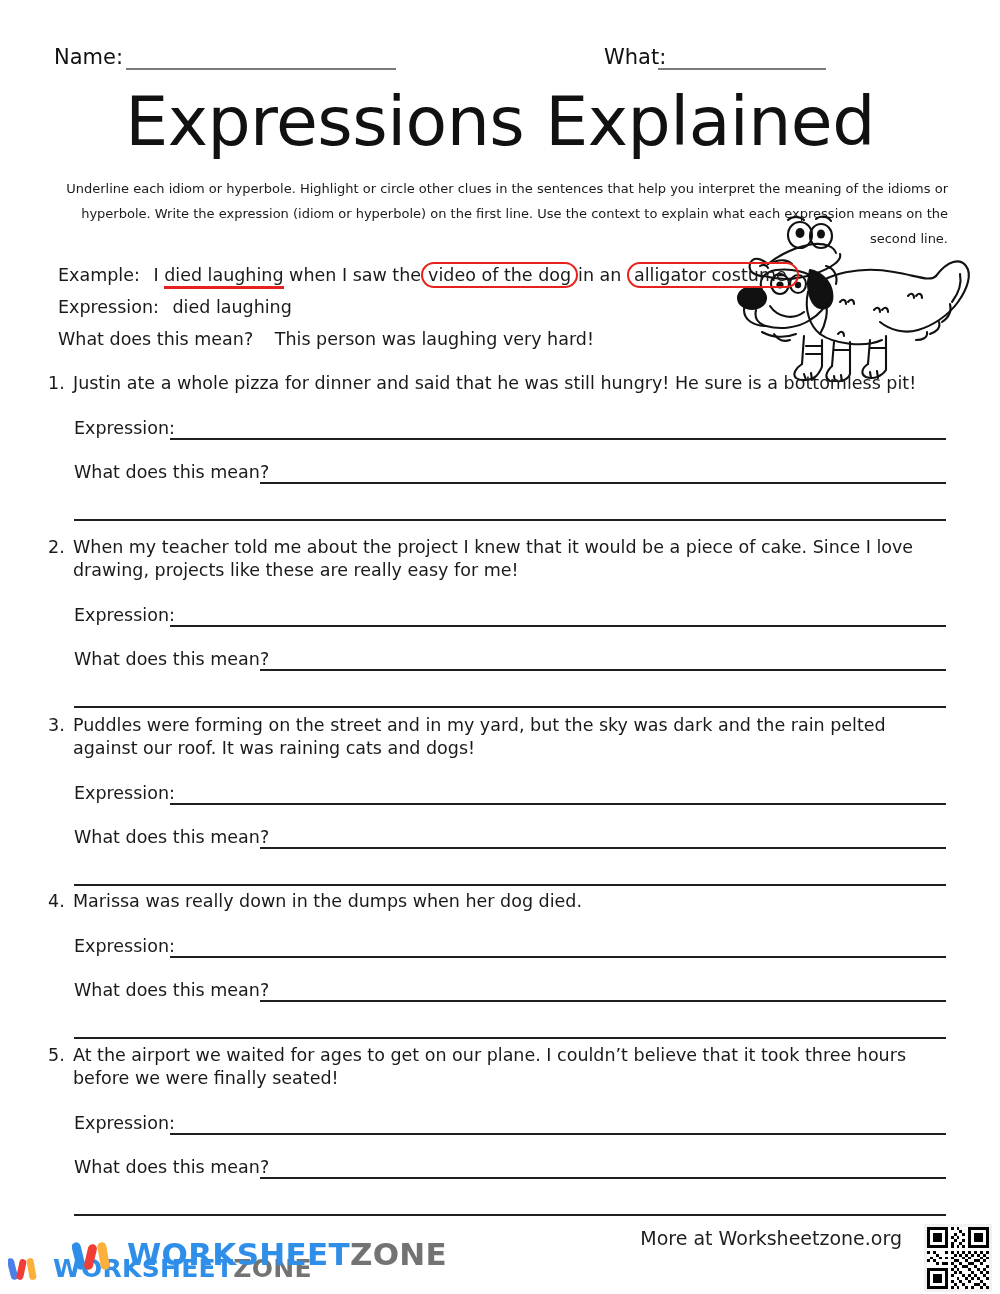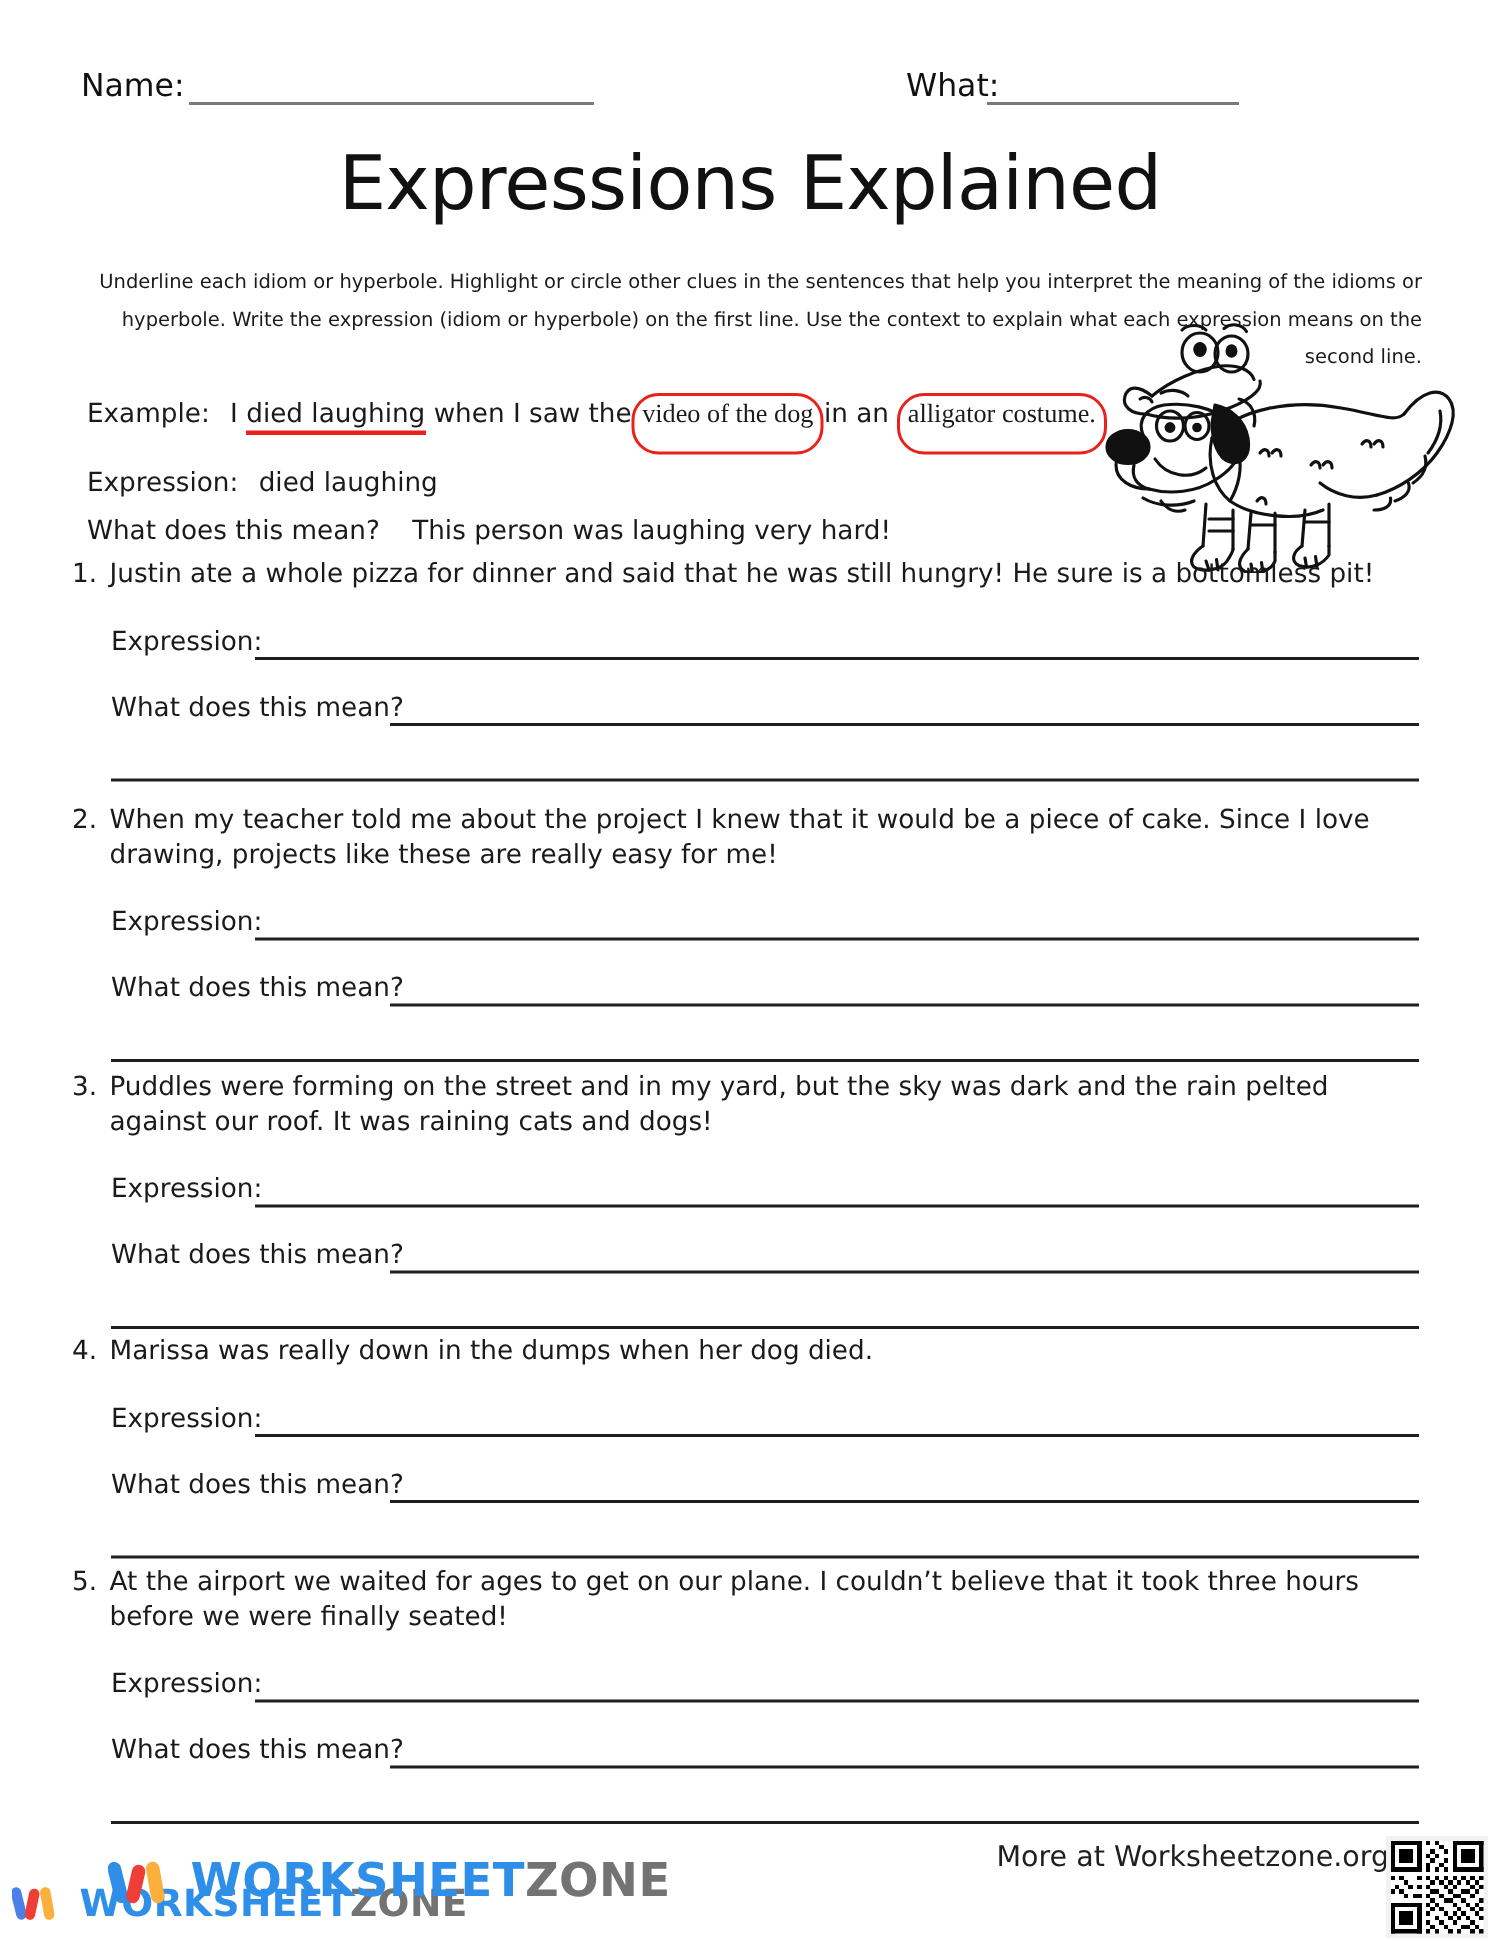--- a/index.html
+++ b/index.html
@@ -47,21 +47,21 @@
   #date-label { left: 604px; top: 0; }
   #date-rule  { left: 658px; top: 24px; width: 168px; }
 
   
   .title {
     position: absolute;
     top: 88px;
     left: 0;
     width: 1000px;
     text-align: center;
-    font-size: 50px;
+    font-size: 68px;
     line-height: 68px;
     font-weight: 400;
     letter-spacing: -0.5px;
     color: #111;
   }
 
   
   .instructions {
     position: absolute;
     top: 176px;
@@ -85,24 +85,23 @@
   }
   .example .ex-line { white-space: nowrap; margin-bottom: 7px; }
   .example .ex-line:last-child { margin-bottom: 0; }
   .red-underline {
     border-bottom: 3px solid #e8211c;
     padding-bottom: 1px;
   }
   .red-circle {
     border: 2.6px solid #e8211c;
     border-radius: 18px;
-    padding: 2px 5px 16px 5px;
+    padding: 2px 5px 1px 5px;
     display: inline-block;
     line-height: 19px;
-    font-family: Liberation Serif, serif;
   }
   .lbl-gap { display: inline-block; width: 8px; }
 
   
   .dog-art {
     position: absolute;
     top: 214px;
     left: 722px;
     width: 268px;
     height: 168px;
@@ -172,21 +171,21 @@
   .logo-text-b { color: #737373; }
   .logo-mark {
     display: inline-block;
     position: relative;
     vertical-align: middle;
     margin-right: 7px;
   }
 
   .footer-right {
     position: absolute;
-    right: 74px;
+    right: 98px;
     top: 8px;
     width: 420px;
     text-align: right;
     color: #1f1f1f;
   }
   .more-at {
     font-size: 19px;
     line-height: 24px;
     font-weight: 400;
   }

